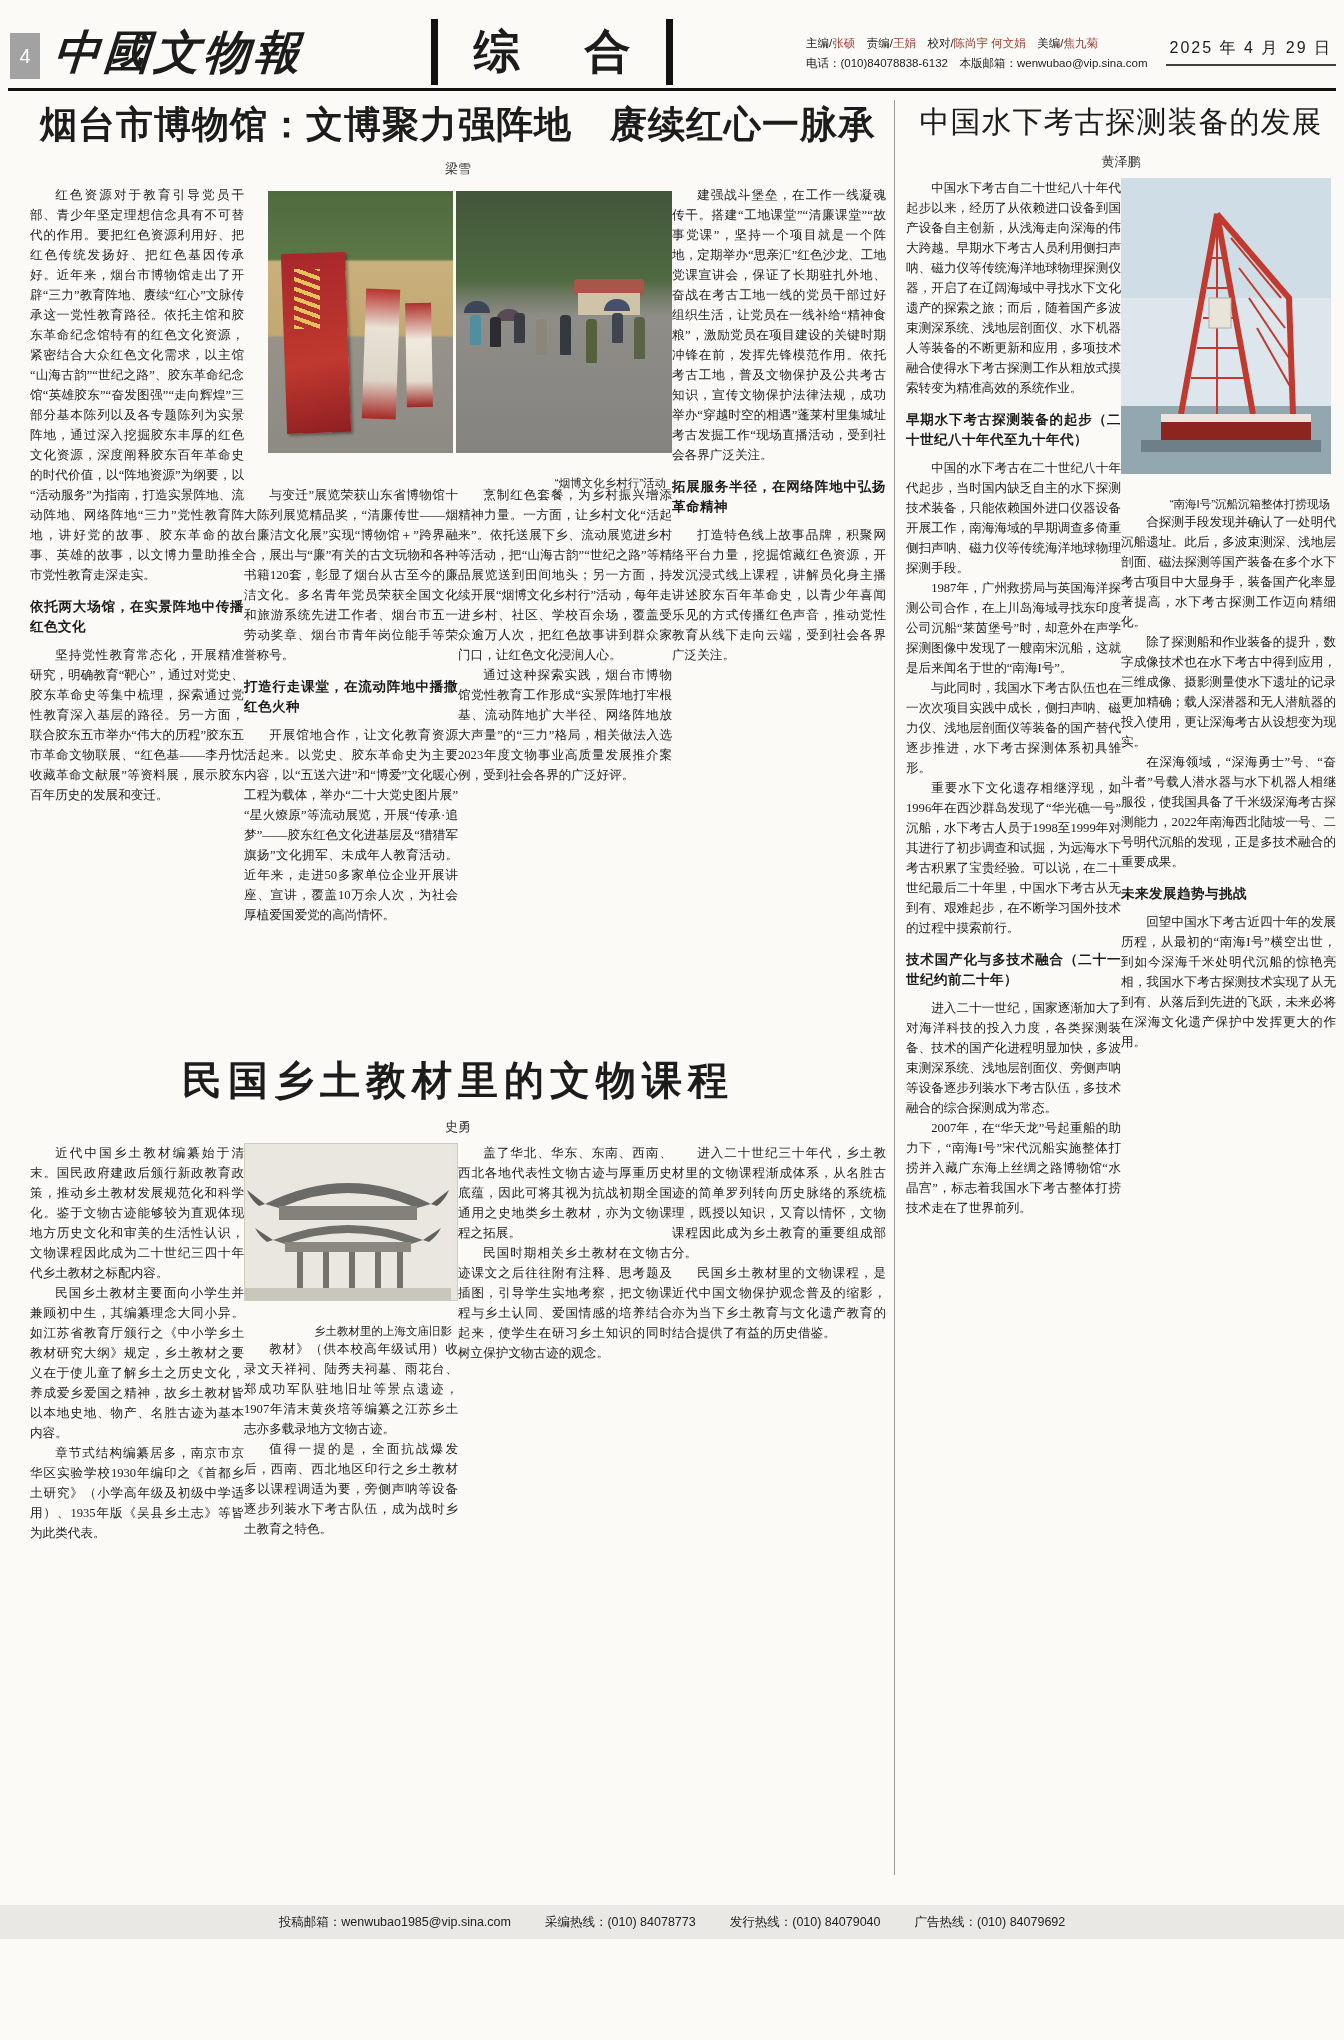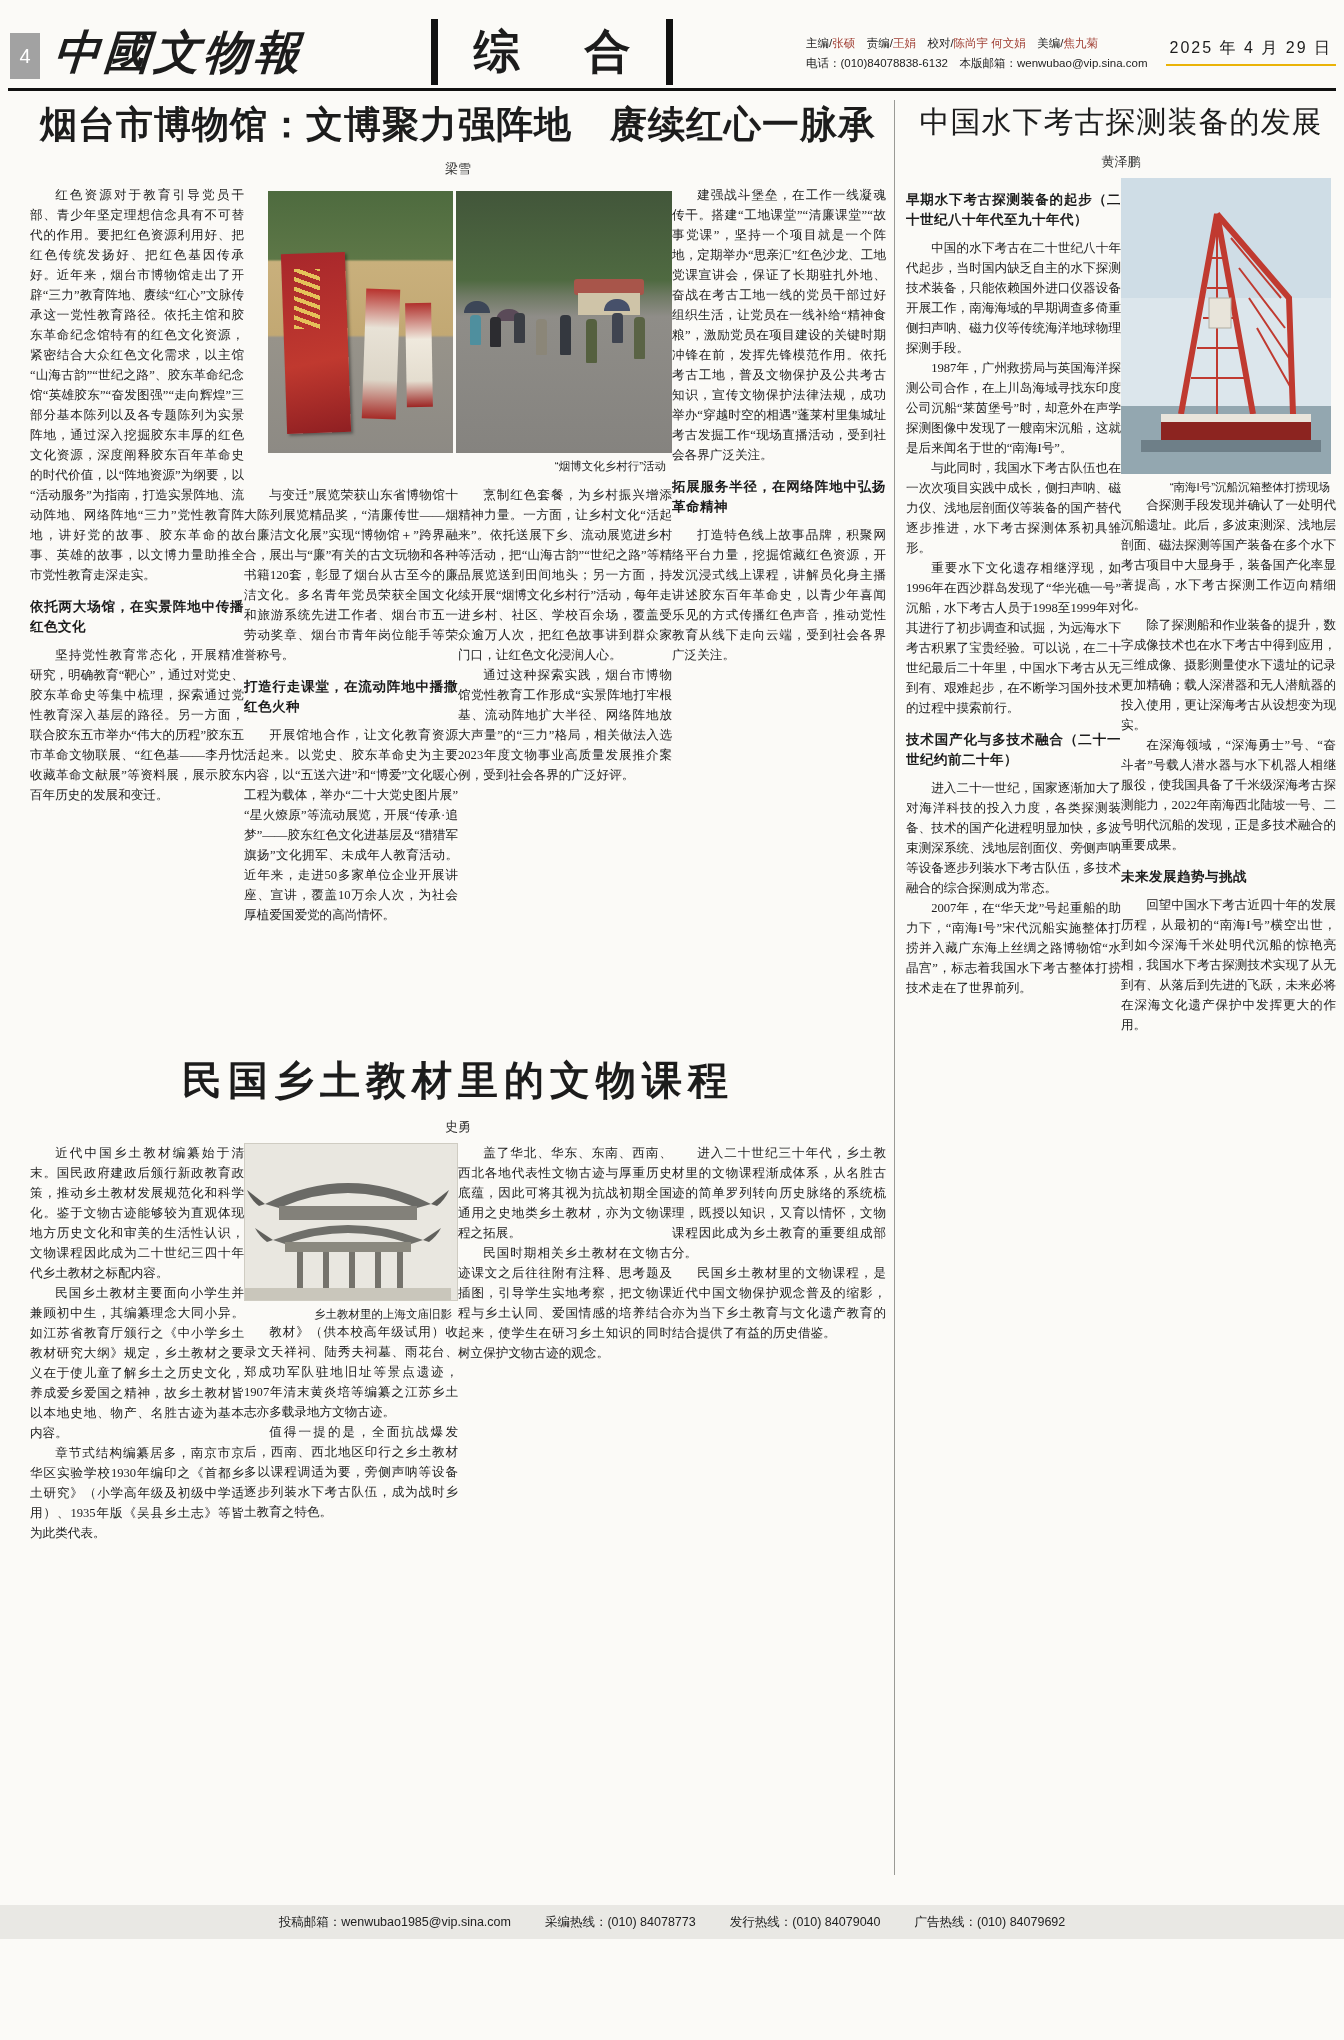--- a/index.html
+++ b/index.html
@@ -13,40 +13,40 @@
   .masthead{font-family:"Liberation Serif",serif;font-size:46px;font-weight:bold;font-style:italic;
             letter-spacing:4px;transform:skewX(-4deg);margin-top:8px;white-space:nowrap;}
   .hspacer{flex:1;}
   .section-wrap{display:flex;align-items:center;height:66px;margin-top:6px;}
   .vbar{width:7px;height:66px;background:#111;}
   .section-title{font-family:"Liberation Sans",sans-serif;font-size:46px;font-weight:bold;
                  letter-spacing:26px;padding:0 10px 0 36px;}
   .editors{font:11.5px/1.7 "Liberation Sans",sans-serif;color:#222;margin:10px 18px 0 6px;white-space:nowrap;}
   .ed-label{color:#222;}
   .ed-name{color:#a03f34;}
-  .date{font:16px/1 "Liberation Sans",sans-serif;letter-spacing:2px;border-bottom:2px solid #eab308;
+  .date{font:16px/1 "Liberation Sans",sans-serif;letter-spacing:2px;border-bottom:2px solid #404040;
         padding:0 4px 8px 4px;margin-top:8px;white-space:nowrap;text-align:right;}
   
   .vdivider{position:absolute;left:894px;top:100px;width:1px;height:1775px;background:#9a9a96;}
   .left-zone{position:absolute;left:30px;top:98px;width:856px;}
   .right-zone{position:absolute;left:906px;top:98px;width:430px;}
   
   .headline1{font-family:"Liberation Sans",sans-serif;font-size:37px;font-weight:bold;text-align:center;
              letter-spacing:1px;margin:2px 0 0;white-space:nowrap;}
   .headline2{font-family:"Liberation Serif",serif;font-size:30px;font-weight:normal;text-align:center;
              letter-spacing:1px;margin:4px 0 0;white-space:nowrap;}
   .headline3{font-family:"Liberation Serif",serif;font-size:40px;font-weight:bold;text-align:center;
              letter-spacing:6px;margin:26px 0 0;}
   .byline{text-align:center;font:13px/1 "Liberation Sans",sans-serif;color:#333;margin:12px 0 10px;}
   .cols{display:flex;gap:0;position:relative;align-items:stretch;}
   .col{flex:1 1 0;font-size:12.6px;line-height:20px;text-align:justify;overflow:hidden;}
   .col p{margin:0;text-indent:2em;}
   .col h4{font-family:"Liberation Sans",sans-serif;font-size:13.5px;font-weight:bold;
           margin:12px 0 8px;text-indent:0;letter-spacing:.5px;}
-  .caption{font:11.5px/1.4 "Liberation Sans",sans-serif;color:#222;text-align:right;padding:5px 6px 0 0;}
+  .caption{font:11.5px/1.4 "Liberation Sans",sans-serif;color:#222;text-align:right;padding:22px 6px 0 0;}
   
   .a1-body{height:842px;}
   .a1-photo{position:absolute;left:238px;top:6px;width:404px;height:288px;}
   .a1-photo .imgs{display:flex;gap:3px;height:262px;}
   .ph{position:relative;overflow:hidden;background:#9b9890;}
   .ph1{width:185px;height:262px;background:linear-gradient(180deg,#4e6b3f 0%,#5d7747 26%,#c9b07c 27%,#c2a873 55%,#97938a 56%,#8d8a84 100%);}
   .ph1 .banner-main{position:absolute;left:16px;top:62px;width:64px;height:180px;background:linear-gradient(170deg,#a8272b,#c0392f 60%,#8f1f22);transform:rotate(-2deg);box-shadow:2px 2px 3px rgba(0,0,0,.35);}
   .ph1 .banner-gold{position:absolute;left:26px;top:78px;width:26px;height:60px;background:repeating-linear-gradient(20deg,#e5c25a 0 4px,transparent 4px 9px);}
   .ph1 .banner2{position:absolute;left:96px;top:98px;width:34px;height:130px;background:linear-gradient(180deg,#b8322d,#e8e2d6 30%,#ddd6c8 70%,#a52a26);transform:rotate(2deg);}
   .ph1 .banner3{position:absolute;left:138px;top:112px;width:26px;height:104px;background:linear-gradient(180deg,#b0302c,#efe9dd 35%,#e4ddcf 75%,#9c2523);transform:rotate(-1deg);}
@@ -192,20 +192,21 @@
           </div>
       </div>
     </div>
   </div>
 
   <div class="right-zone">
     <h1 class="headline2">中国水下考古探测装备的发展</h1>
     <div class="byline">黄泽鹏</div>
     <div class="cols a2-body">
       <div class="col">
+          <p>中国水下考古自二十世纪八十年代起步以来，经历了从依赖进口设备到国产设备自主创新，从浅海走向深海的伟大跨越。早期水下考古人员利用侧扫声呐、磁力仪等传统海洋地球物理探测仪器，开启了在辽阔海域中寻找水下文化遗产的探索之旅；而后，随着国产多波束测深系统、浅地层剖面仪、水下机器人等装备的不断更新和应用，多项技术融合使得水下考古探测工作从粗放式摸索转变为精准高效的系统作业。</p>
           <h4>早期水下考古探测装备的起步（二十世纪八十年代至九十年代）</h4>
           <p>中国的水下考古在二十世纪八十年代起步，当时国内缺乏自主的水下探测技术装备，只能依赖国外进口仪器设备开展工作，南海海域的早期调查多倚重侧扫声呐、磁力仪等传统海洋地球物理探测手段。</p>
           <p>1987年，广州救捞局与英国海洋探测公司合作，在上川岛海域寻找东印度公司沉船“莱茵堡号”时，却意外在声学探测图像中发现了一艘南宋沉船，这就是后来闻名于世的“南海I号”。</p>
           <p>与此同时，我国水下考古队伍也在一次次项目实践中成长，侧扫声呐、磁力仪、浅地层剖面仪等装备的国产替代逐步推进，水下考古探测体系初具雏形。</p>
           <p>重要水下文化遗存相继浮现，如1996年在西沙群岛发现了“华光礁一号”沉船，水下考古人员于1998至1999年对其进行了初步调查和试掘，为远海水下考古积累了宝贵经验。可以说，在二十世纪最后二十年里，中国水下考古从无到有、艰难起步，在不断学习国外技术的过程中摸索前行。</p>
           <h4>技术国产化与多技术融合（二十一世纪约前二十年）</h4>
           <p>进入二十一世纪，国家逐渐加大了对海洋科技的投入力度，各类探测装备、技术的国产化进程明显加快，多波束测深系统、浅地层剖面仪、旁侧声呐等设备逐步列装水下考古队伍，多技术融合的综合探测成为常态。</p>
           <p>2007年，在“华天龙”号起重船的助力下，“南海I号”宋代沉船实施整体打捞并入藏广东海上丝绸之路博物馆“水晶宫”，标志着我国水下考古整体打捞技术走在了世界前列。</p>
         </div>
       <div class="col">

